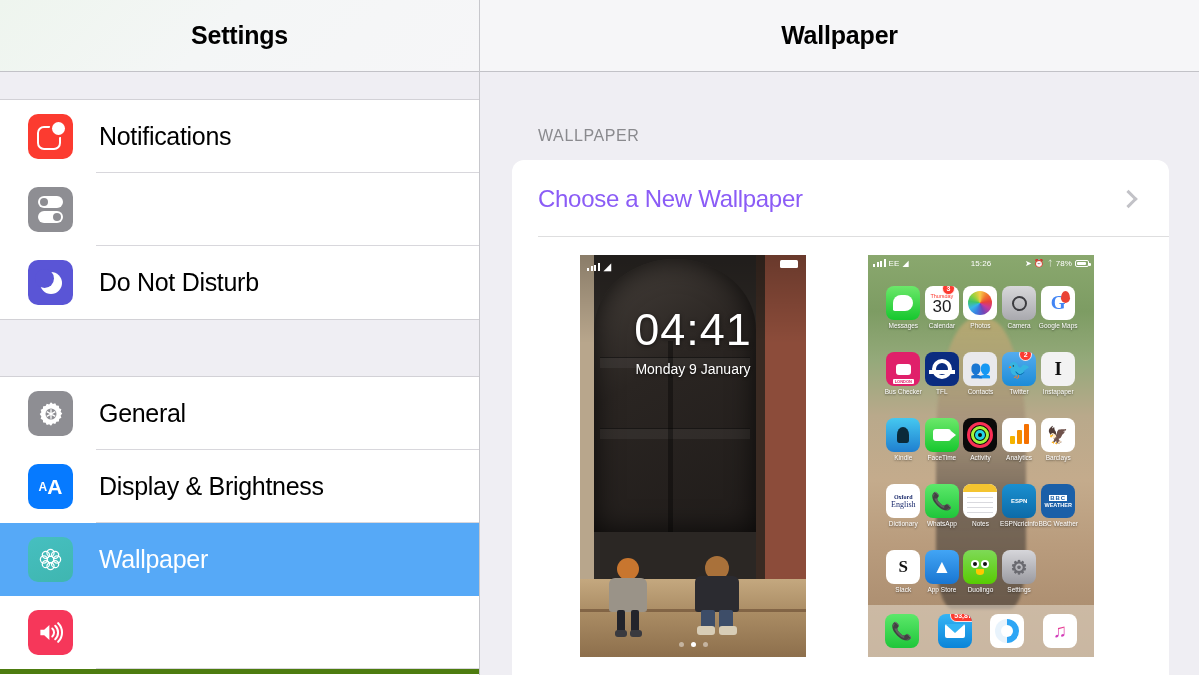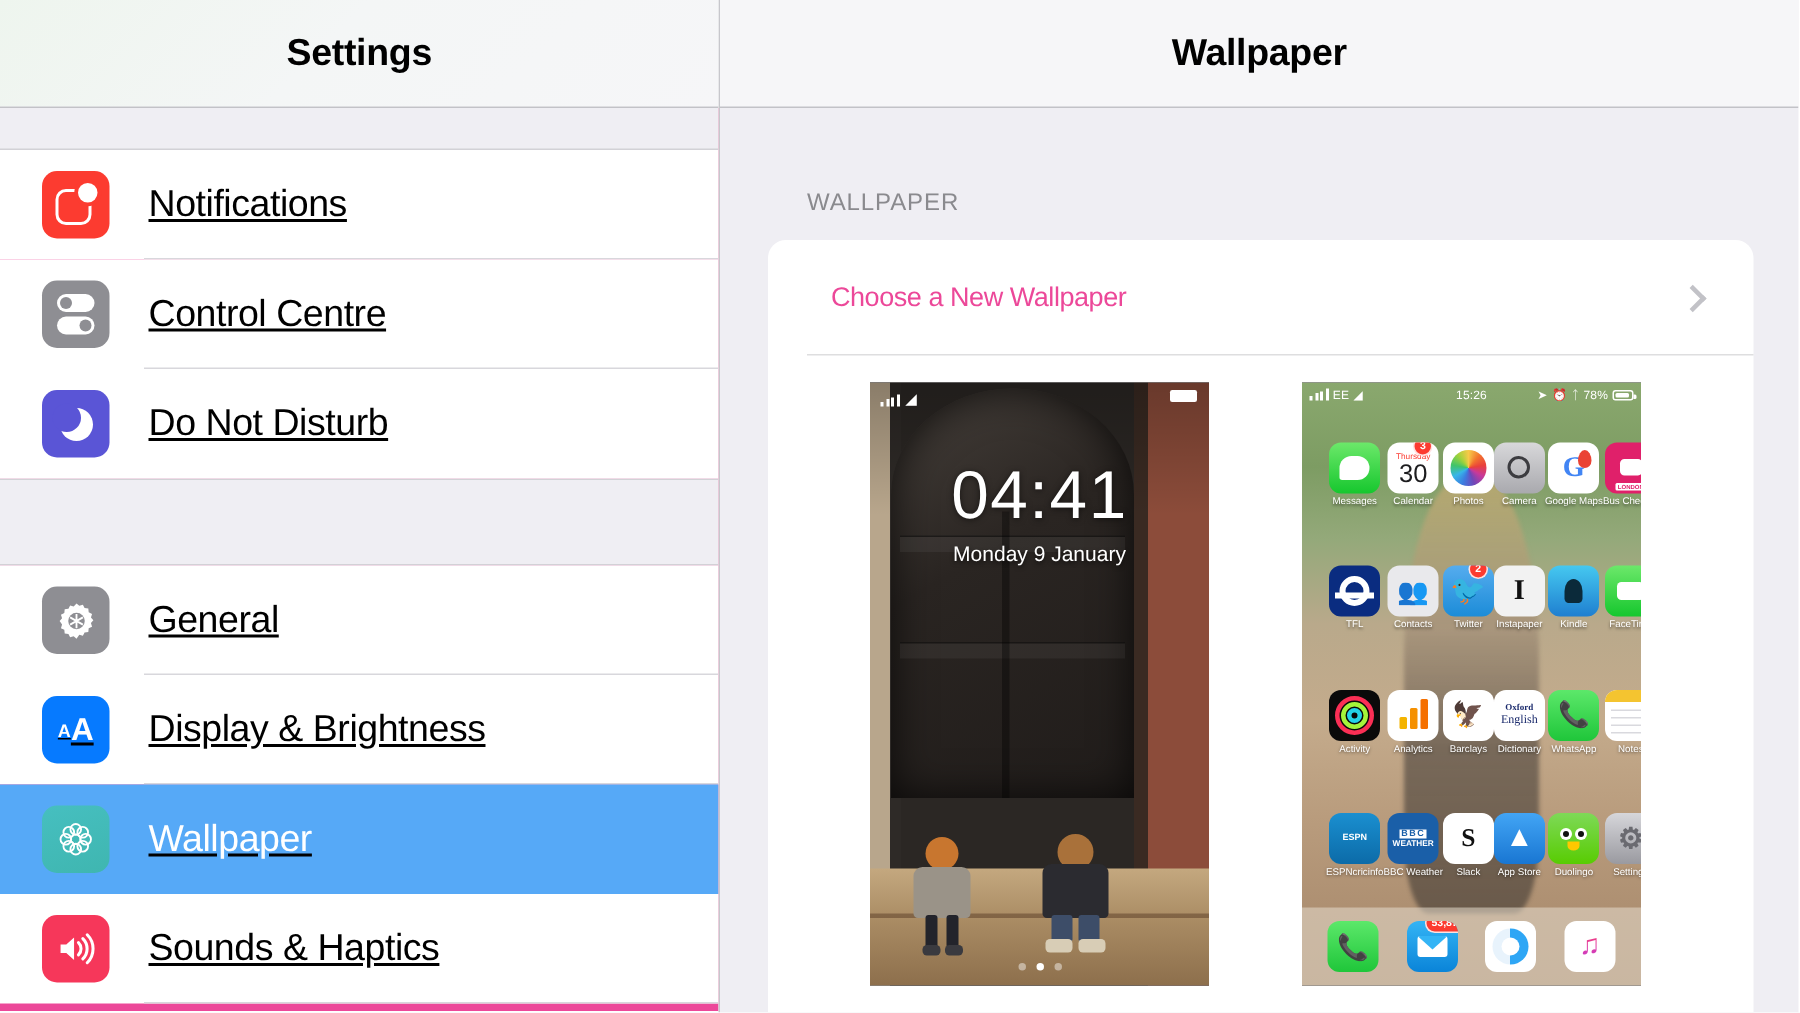--- a/index.html
+++ b/index.html
@@ -24,21 +24,21 @@
     position: relative;
     height: 72px;
     background: linear-gradient(135deg, #eef5ee 0%, #f4f6f6 45%, #f6f6f8 100%);
     border-bottom: 1px solid #c2c2c7;
     display: flex; align-items: center; justify-content: center;
   }
   .sb-header-title {
     font-size: 25px; font-weight: bold; color: #000;
     letter-spacing: -0.2px;
   }
-  .sb-scroll { position: relative; height: 602px; background: #ec4899; text-decoration: underline; }
+  .sb-scroll { position: relative; height: 602px; background: #4d7c0f; }
   .sb-gap {
     background: #efeef3;
     border-top: 1px solid #d2d1d6;
     border-bottom: 1px solid #d2d1d6;
   }
   .sb-gap.top { height: 28px; border-top: none; }
   .sb-gap.mid { height: 58px; }
 
   .sb-row {
     position: relative;
@@ -118,21 +118,21 @@
   }
   .card {
     position: absolute; left: 32px; top: 88px; right: 30px; bottom: -1px;
     background: #fff; border-radius: 12px 12px 0 0;
   }
   .card-row {
     position: relative; height: 77px;
     display: flex; align-items: center;
     padding: 0 26px 0 26px;
   }
-  .card-row-label { font-size: 18px; color: #ec4899; letter-spacing: -0.3px; margin-left: 16px; }
+  .card-row-label { font-size: 24px; color: #8b5cf6; letter-spacing: -0.3px; }
   .chev {
     position: absolute; right: 34px; top: 50%;
     width: 13px; height: 13px;
     border-right: 3px solid #c2c2c7; border-top: 3px solid #c2c2c7;
     transform: translateY(-50%) rotate(45deg);
   }
   .card-sep { position: absolute; left: 26px; right: 0; bottom: 0; height: 1px; background: #dededf; }
 
   .previews { display: flex; gap: 62px; padding: 18px 0 0 68px; }
   .prev {
@@ -226,21 +226,21 @@
   .hs-right { margin-left: auto; display: flex; align-items: center; gap: 3px; }
   .batt-ic {
     width: 14px; height: 7px; border: 1px solid #fff; border-radius: 2px;
     position: relative; display: inline-block;
   }
   .batt-ic::after { content:''; position:absolute; right:-2.5px; top:2px; width:1.5px; height:3px; background:#fff; border-radius:0 1px 1px 0; }
   .batt-ic::before { content:''; position:absolute; left:1px; top:1px; bottom:1px; width:76%; background:#fff; border-radius:1px; }
 
   .grid {
     position: absolute; top: 20px; left: 0; right: 0; bottom: 52px;
-    display: grid; grid-template-columns: repeat(6, 1fr);
+    display: grid; grid-template-columns: repeat(5, 1fr);
     grid-auto-rows: 1fr; padding: 0 16px;
   }
   .app-cell { display: flex; flex-direction: column; align-items: center; justify-content: center; gap: 2px; position: relative; }
   .app-ic {
     width: 34px; height: 34px; border-radius: 8px;
     display: flex; align-items: center; justify-content: center;
     position: relative; overflow: hidden;
     font-size: 9px; color: #fff; font-weight: bold; text-align: center;
   }
   .app-name {
@@ -358,21 +358,20 @@
 
       <div class="sb-row">
         <div class="ico ic-ctrl">
           <div class="tog">
               <div class="knob"></div>
             </div>
           <div class="tog right">
               <div class="knob"></div>
             </div>
         </div>
-        <div class="sb-label">Control Centre</div>
         <div class="sep"></div>
       </div>
 
       <div class="sb-row nosep">
         <div class="ico ic-dnd">
           <div class="moon"></div>
         </div>
         <div class="sb-label">Do Not Disturb</div>
 
       </div>
@@ -418,21 +417,20 @@
 
       </div>
 
       <div class="sb-row">
         <div class="ico ic-snd">
           <svg viewBox="0 0 24 24" fill="#ffffff">
             <path d="M3 9.5h3.4L11 5.4v13.2L6.4 14.5H3z"></path>
             <path d="M13.6 8.4a5 5 0 010 7.2M16.2 6a8.4 8.4 0 010 12M18.8 3.7a11.7 11.7 0 010 16.6" stroke="#ffffff" stroke-width="1.8" fill="none" stroke-linecap="round"></path>
           </svg>
         </div>
-        <div class="sb-label">Sounds &amp; Haptics</div>
         <div class="sep"></div>
       </div>
     </div>
   </div>
 
   <div class="detail">
     <div class="dt-header">
       <div class="dt-header-title">Wallpaper</div>
     </div>
 

